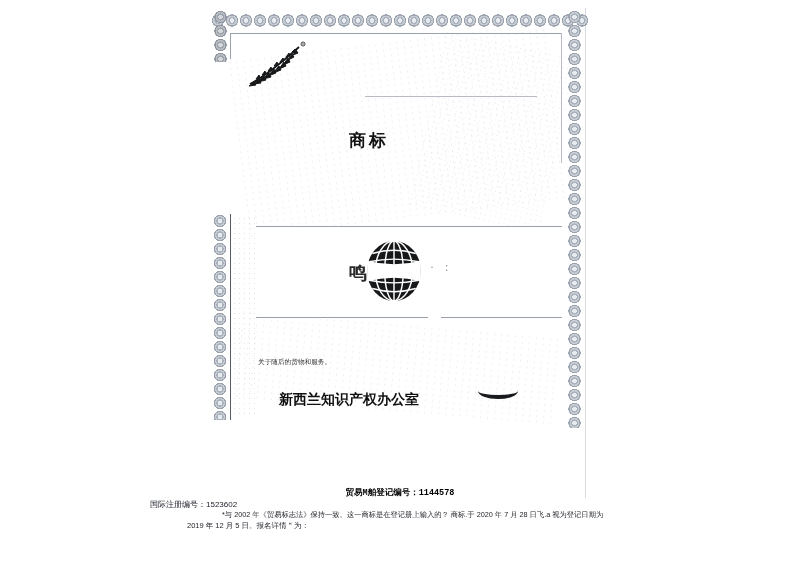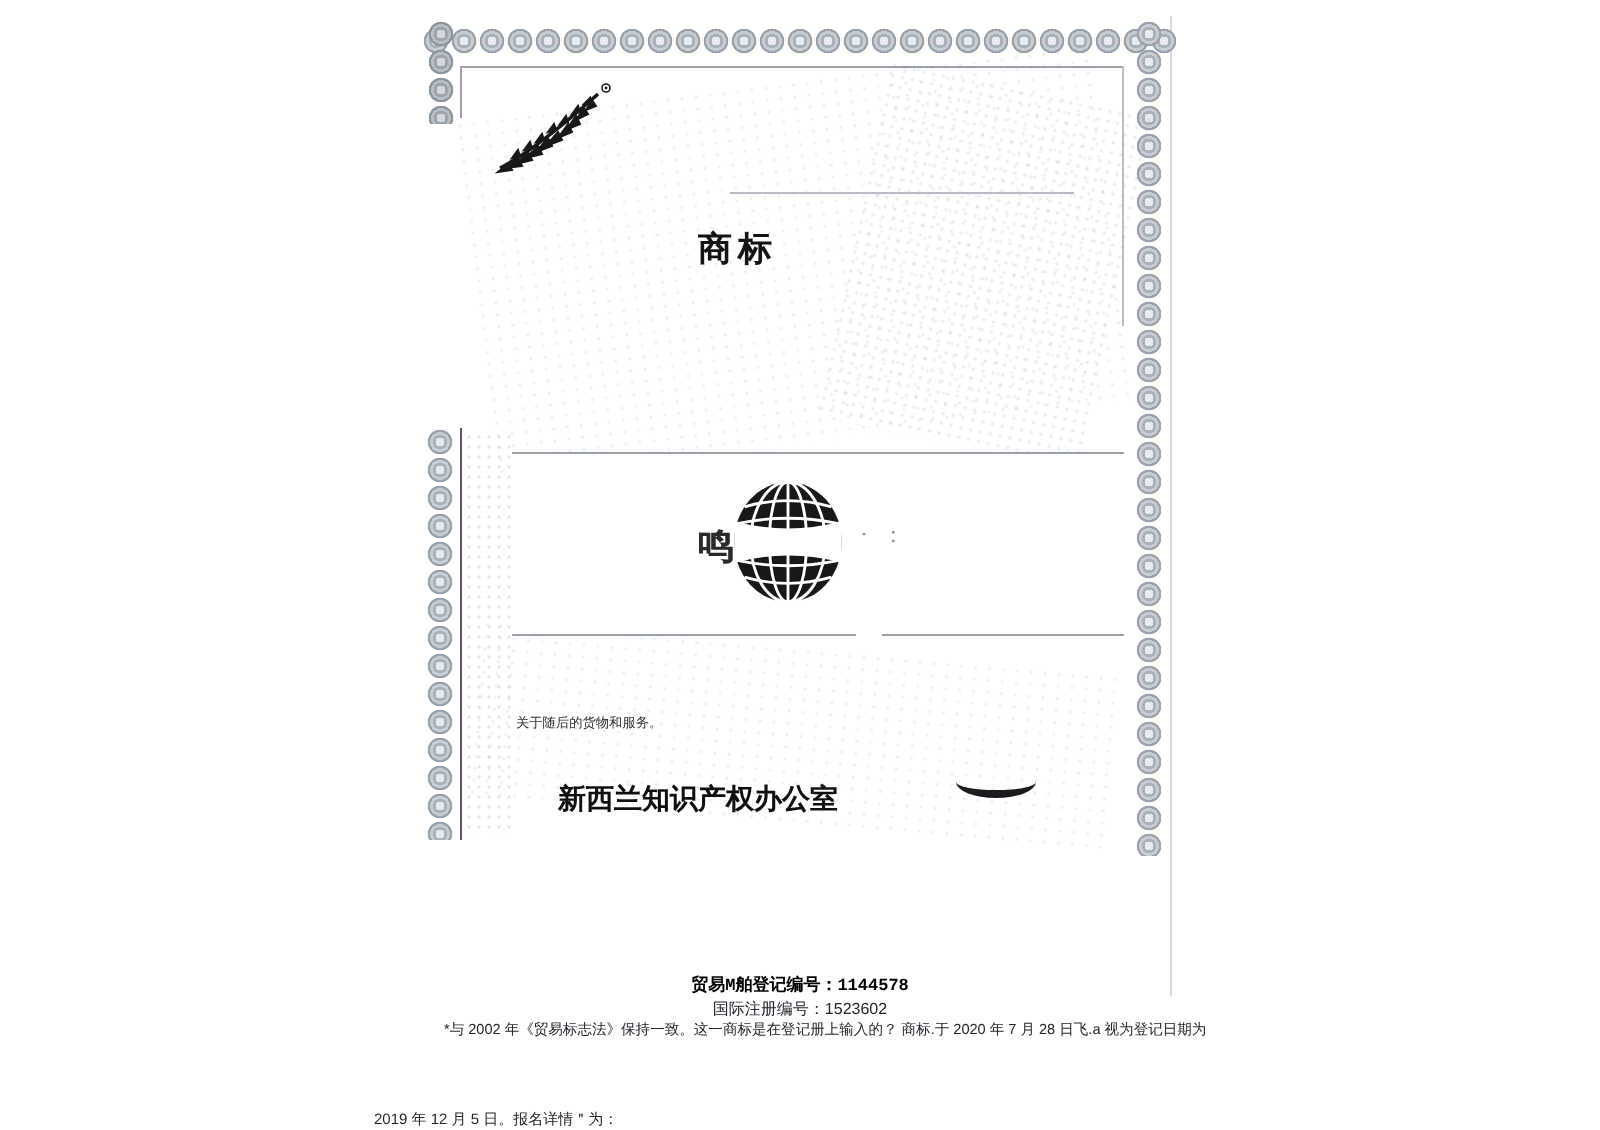--- a/index.html
+++ b/index.html
@@ -31,47 +31,47 @@
   
   .tex{background-image:radial-gradient(circle,#7f8896 0.7px,rgba(0,0,0,0) 0.9px);}
   .tex1{left:236px;top:40px;width:324px;height:182px;background-size:7px 6px;opacity:.13;transform:rotate(-7deg);}
   .tex2{left:425px;top:42px;width:135px;height:182px;background-size:5px 5px;opacity:.17;transform:rotate(12deg);}
   .tex3{left:232px;top:216px;width:26px;height:202px;background-size:5px 5px;opacity:.2;}
   .tex4{left:236px;top:323px;width:324px;height:88px;background-size:7px 6px;opacity:.13;transform:rotate(5deg);}
   
   .fern{left:246px;top:38px;width:62px;height:52px;}
   
   .faded-rule{left:365px;top:96px;width:172px;height:1px;background:#b9bdc3;}
-  .heading{left:349px;top:113px;font-size:17px;font-weight:700;letter-spacing:3px;color:#141414;
+  .heading{left:349px;top:129px;font-size:17px;font-weight:700;letter-spacing:3px;color:#141414;
            font-family:"Liberation Sans","DejaVu Sans",sans-serif;}
   
   .mark-box{left:256px;top:226px;width:306px;height:92px;background:#ffffff;border-top:1px solid #99a0a9;}
   .mark-rule-bl{left:256px;top:317px;width:172px;height:1px;background:#99a0a9;}
   .mark-rule-br{left:441px;top:317px;width:121px;height:1px;background:#99a0a9;}
   .mark-char{left:349px;top:261px;font-size:18px;font-weight:600;color:#2a2a2a;
              font-family:"Liberation Sans","DejaVu Sans",sans-serif;}
   .globe{left:366px;top:240px;width:56px;height:62px;}
   .mark-residue{left:430px;top:260px;font-size:12px;color:#8c8f95;letter-spacing:4px;}
   
   .goods-note{left:258px;top:357px;font-size:7px;color:#2d2d2d;transform:scale(.95);transform-origin:left top;
               font-family:"Liberation Sans","DejaVu Sans",sans-serif;}
   
   .stamp-remnant{left:478px;top:383px;width:40px;height:12px;border-bottom:4px solid #191b1f;border-radius:50%;}
   .office-name{left:279px;top:391px;font-size:14px;font-weight:700;color:#101010;
                font-family:"Liberation Sans","DejaVu Sans",sans-serif;}
   .owner-line{left:200px;top:431px;width:420px;text-align:center;font-size:15.5px;color:#2b2b2b;letter-spacing:1.5px;}
   
   .reg-line{left:150px;top:487px;width:500px;text-align:center;font-size:8.5px;font-weight:700;color:#000;
             font-family:Liberation Mono, monospace;}
-  .intl-line{left:150px;top:499px;width:500px;text-align:center;font-size:8px;color:#20242c;
+  .intl-line{left:150px;top:499px;width:500px;text-align:left;font-size:8px;color:#20242c;
              font-family:"Liberation Sans","DejaVu Sans",sans-serif;}
   .note-line1{left:222px;top:510px;font-size:7.5px;color:#23262c;white-space:nowrap;
               font-family:"Liberation Sans","DejaVu Sans",sans-serif;transform:scale(.97);transform-origin:left top;}
   .note-line2{left:187px;top:521px;font-size:7.5px;color:#23262c;white-space:nowrap;
-              font-family:"Liberation Sans","DejaVu Sans",sans-serif;margin-top:34px;}
+              font-family:"Liberation Sans","DejaVu Sans",sans-serif;}
 </style>
 </head>
 <body>
 
 <div class="scan">
 
   <div class="abs page-edge-right"></div>
 
   <div class="abs gb gb-top"></div>
   <div class="abs gbv gb-right"></div>

